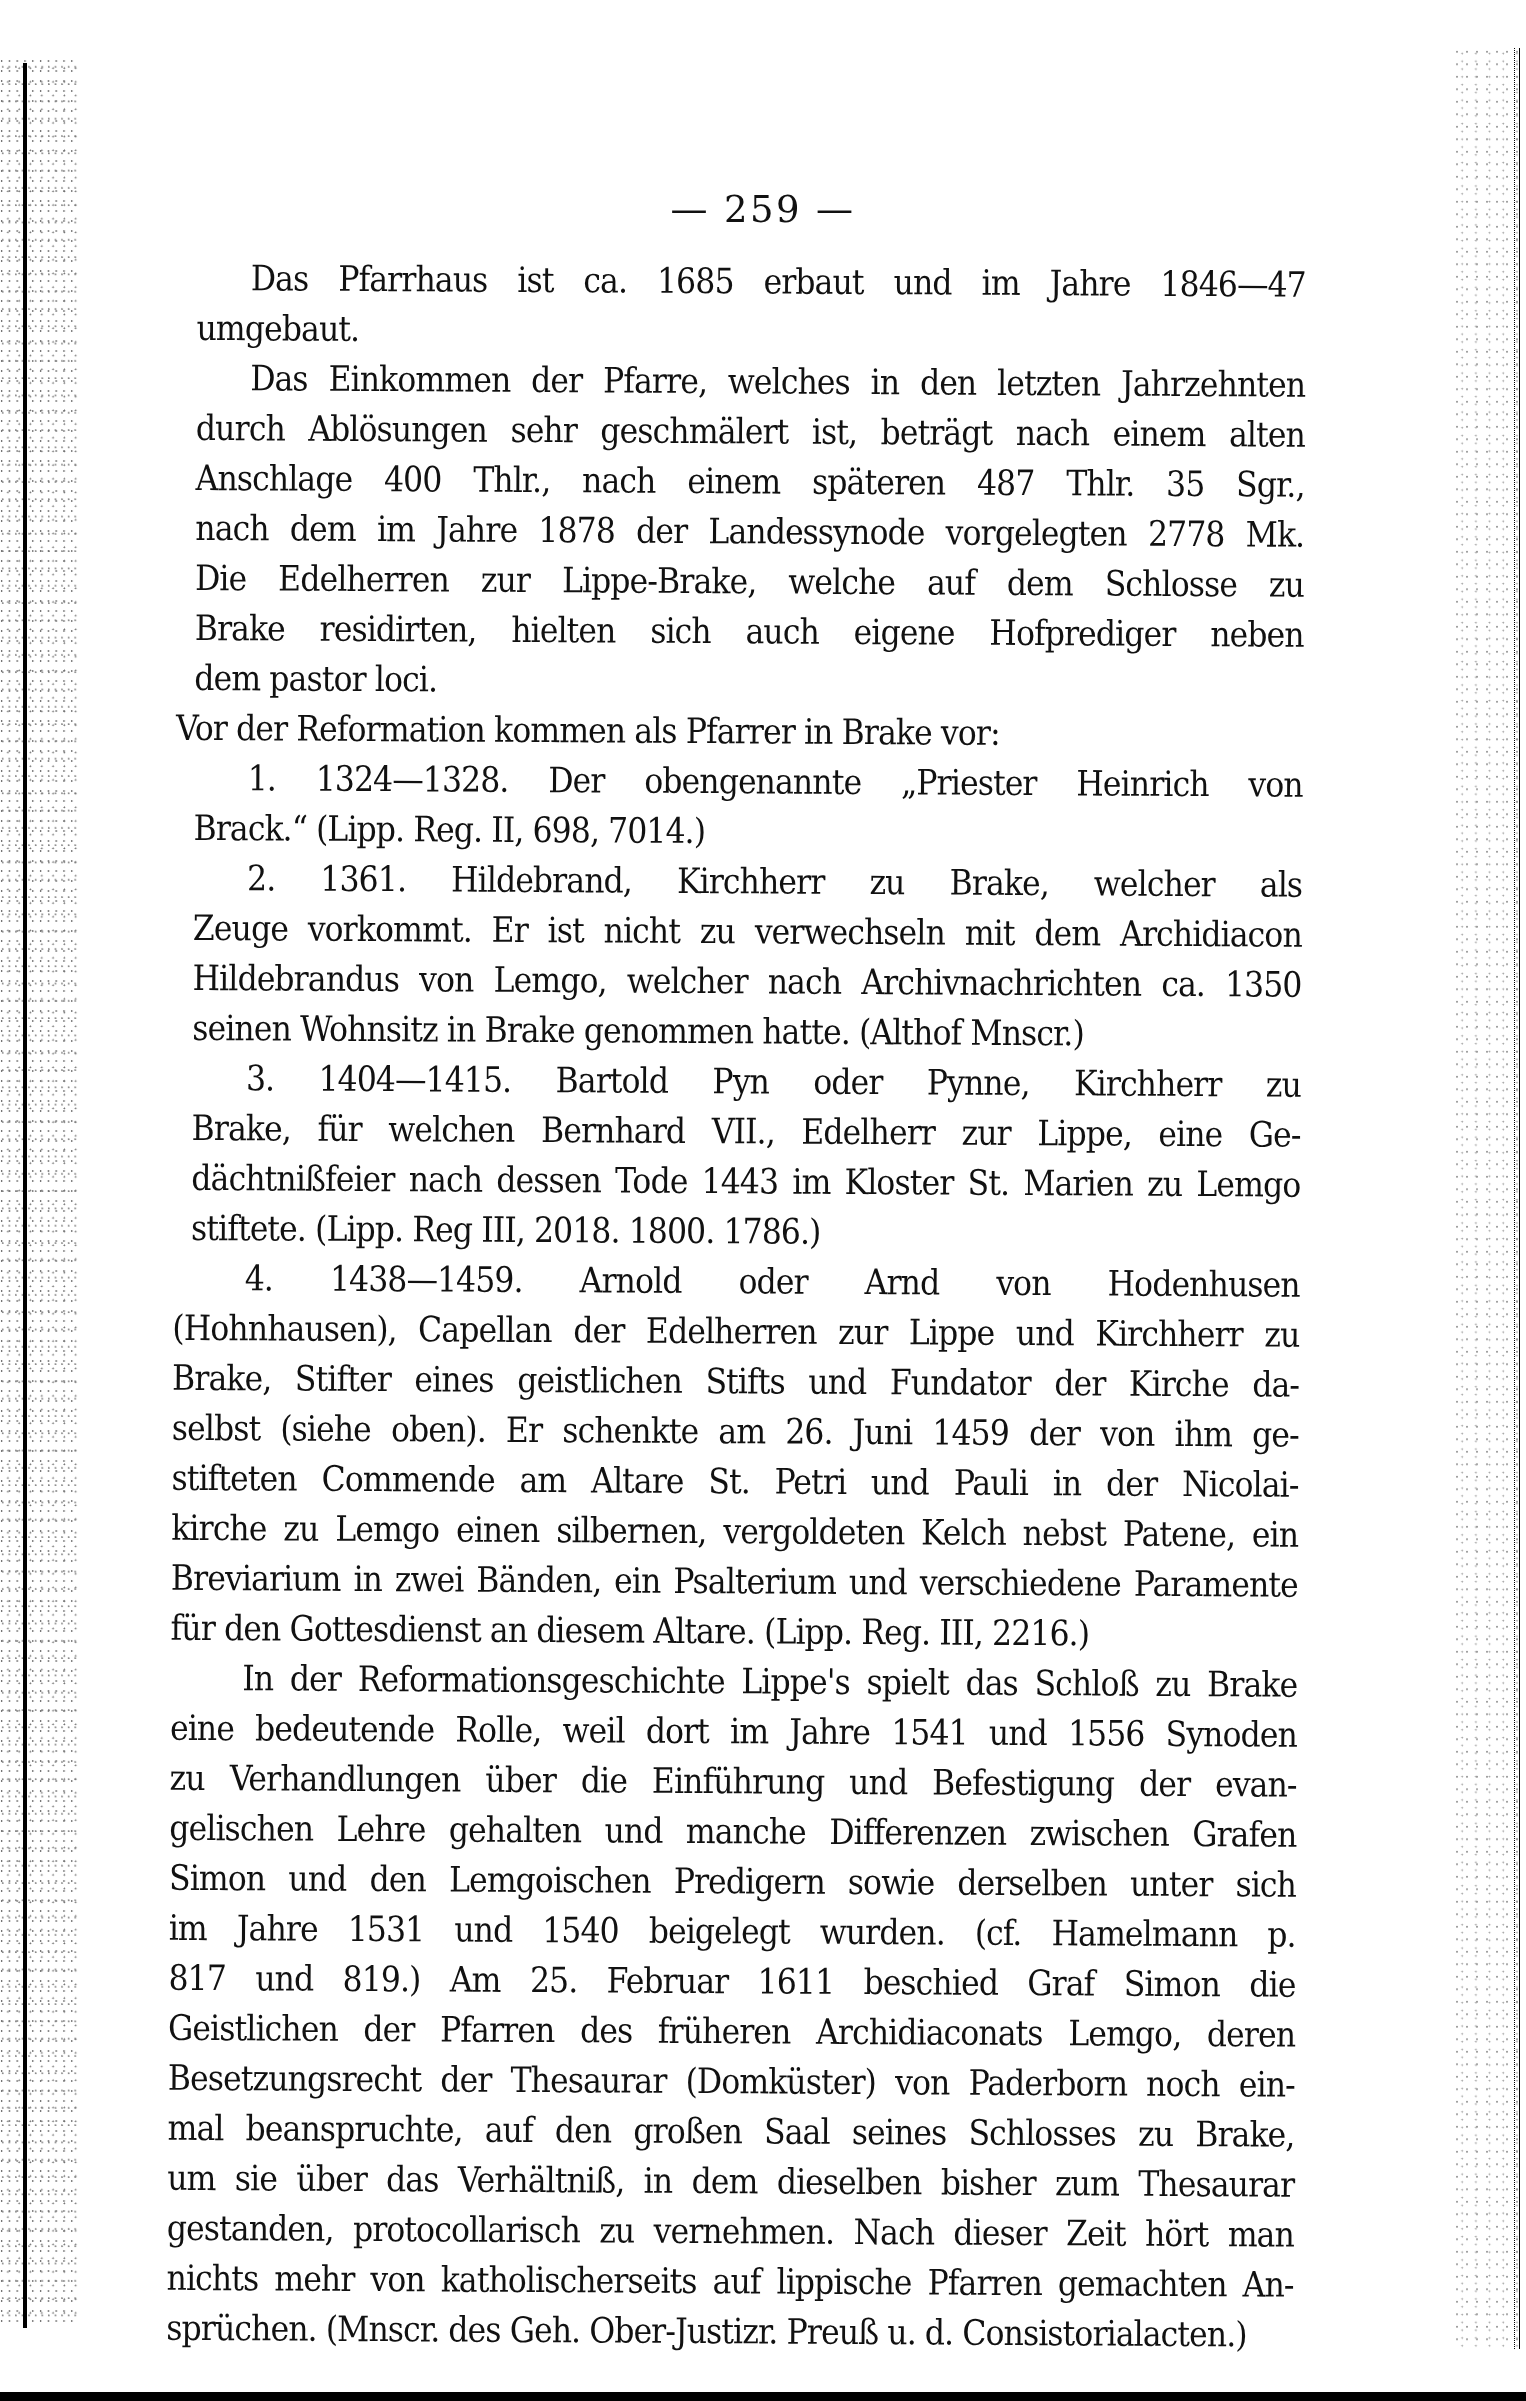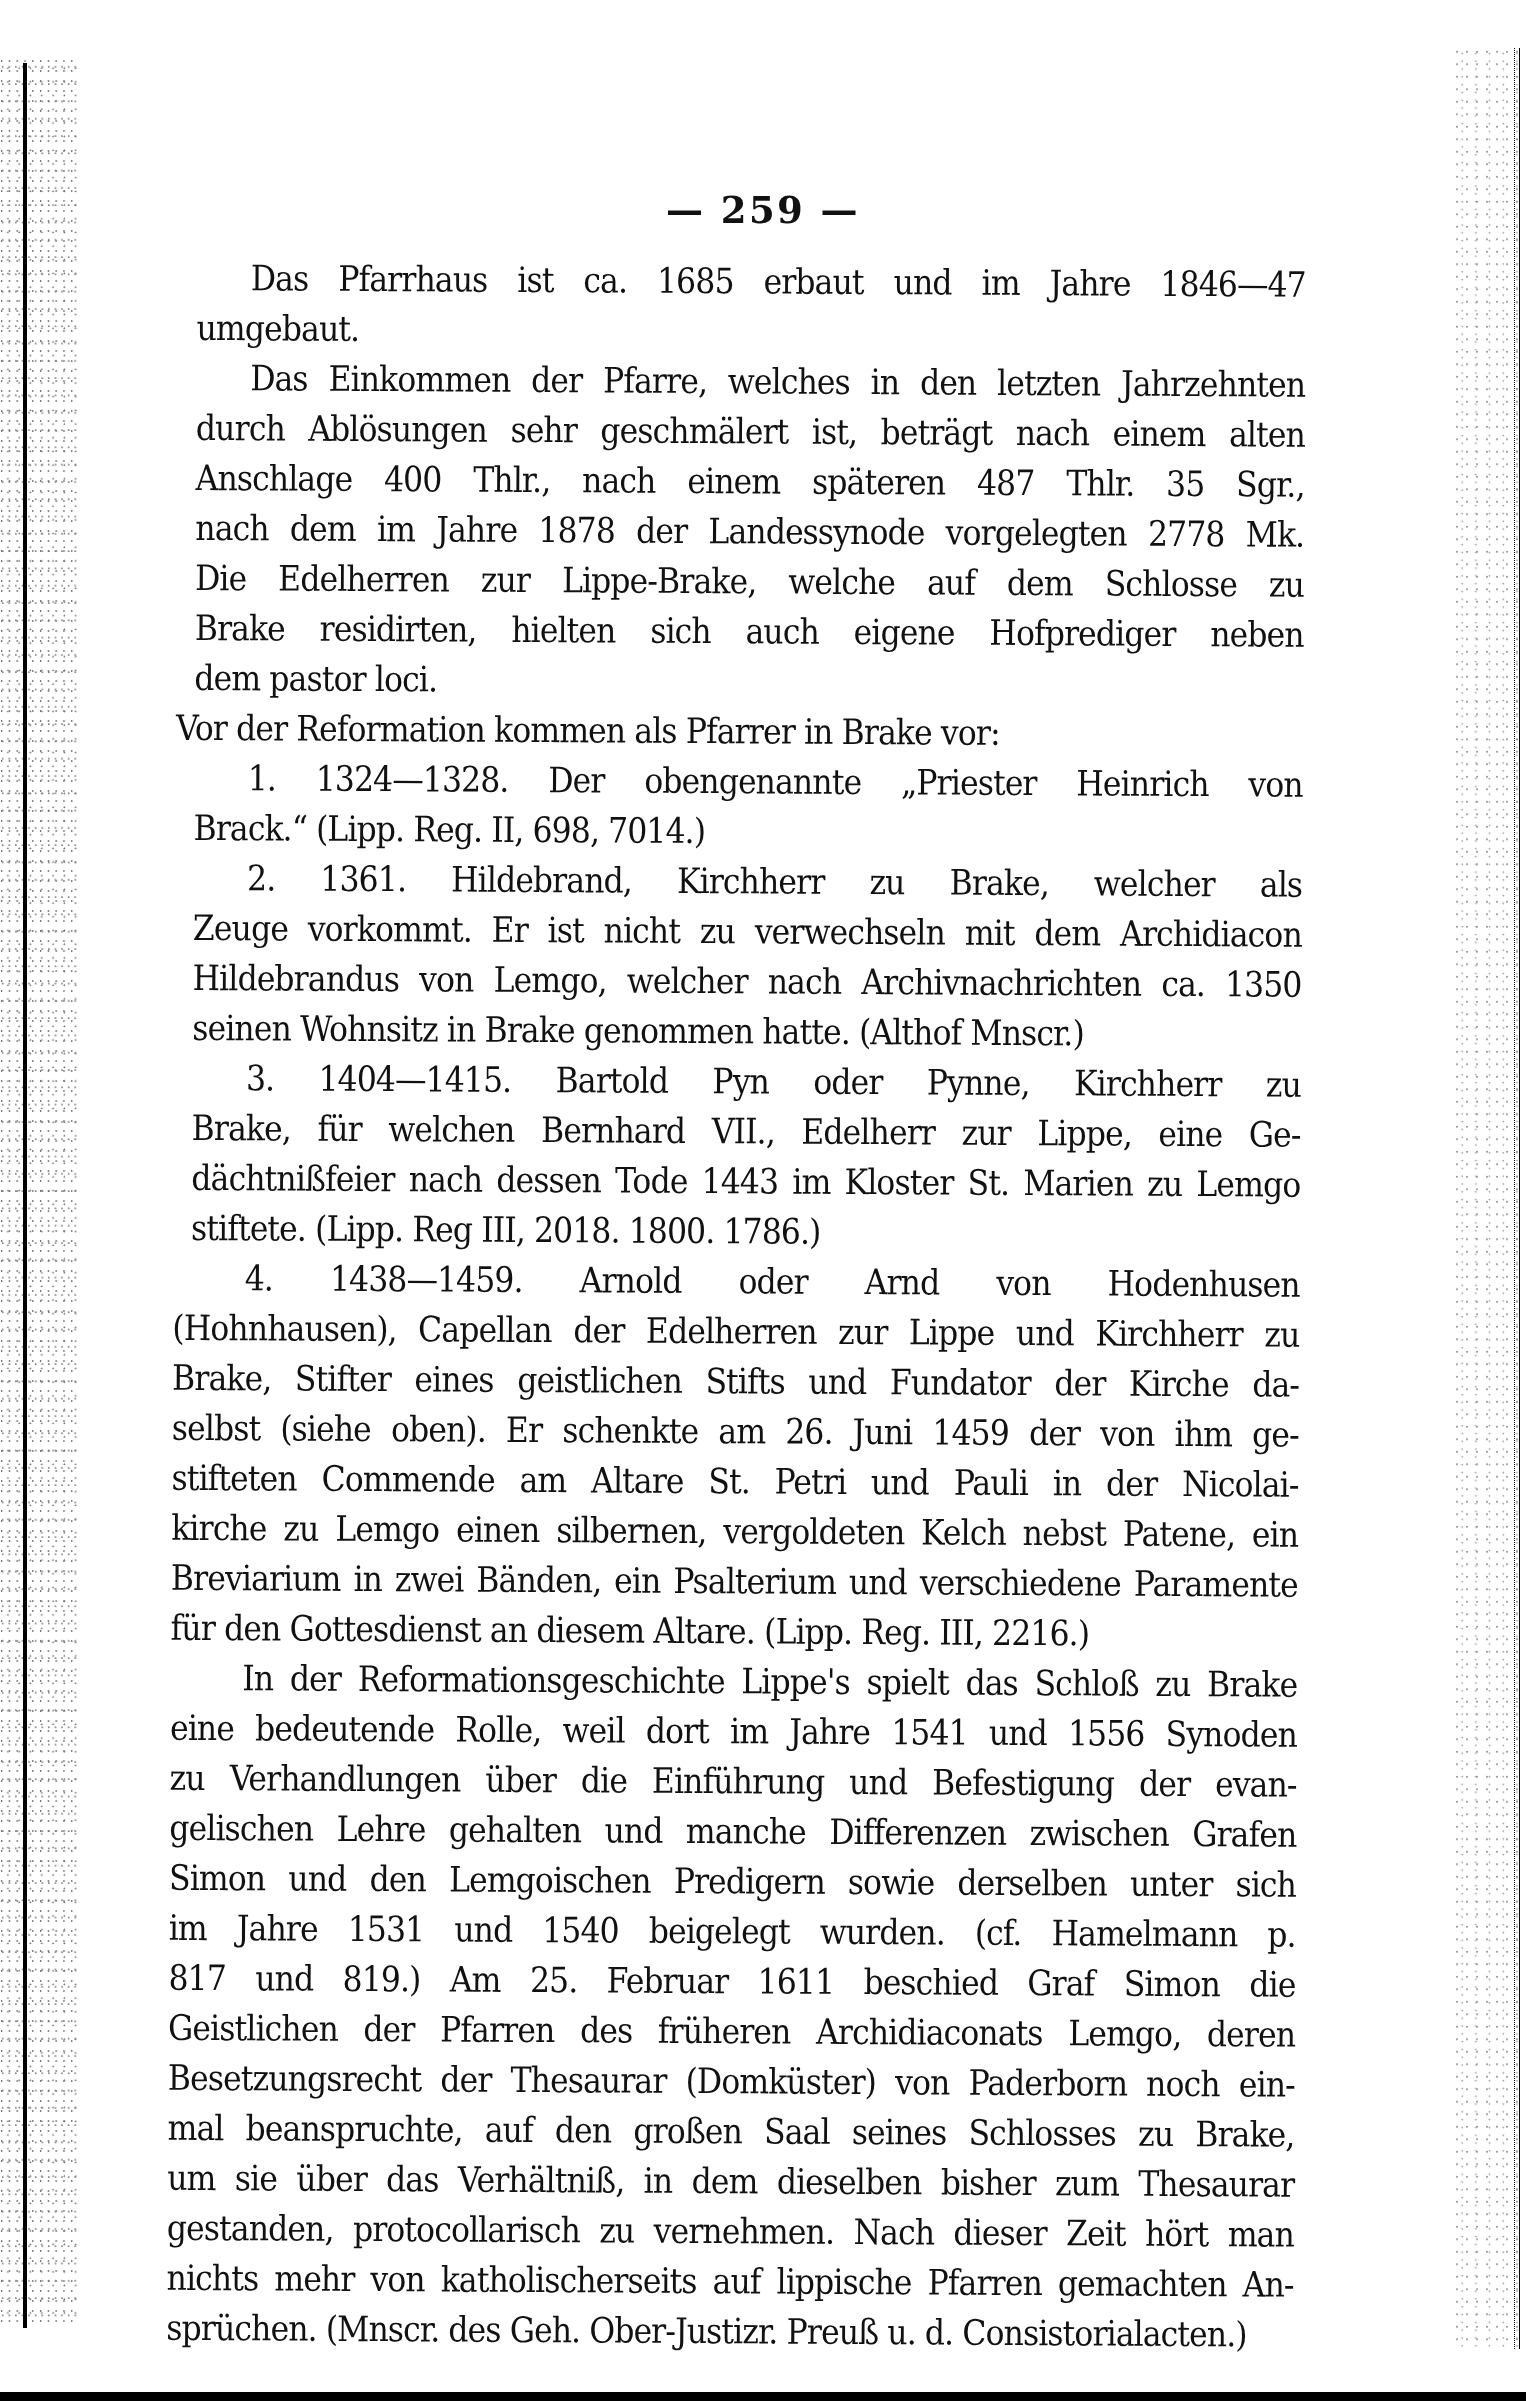--- a/index.html
+++ b/index.html
@@ -27,21 +27,21 @@
   }
   .scan-spine-right {
     position: absolute; right: 6px; top: 48px; width: 3.6px; height: 2301px;
     border-left: 1.8px dotted #000; border-right: 1.8px solid #000;
   }
   .bottom-bar {
     position: absolute; left: 0; bottom: 0; width: 1526px; height: 9.5px; background: #000;
   }
   .page-number {
     position: absolute; top: 188px; left: 0; width: 1526px; text-align: center;
-    font-size: 37px; font-weight: bold; letter-spacing: 2.4px;
+    font-size: 37px; font-weight: normal; letter-spacing: 2.4px;
   }
   .text-block {
     position: absolute; left: 197px; top: 253px; width: 1109px;
     font-size: 35px; line-height: 50px; transform: rotate(0.35deg); transform-origin: left top;
   }
   .line {
     white-space: nowrap; text-align: justify; text-align-last: justify; display: block;
     font-stretch: condensed; letter-spacing: -0.9px;
   }
   .line.last { text-align-last: left; }

